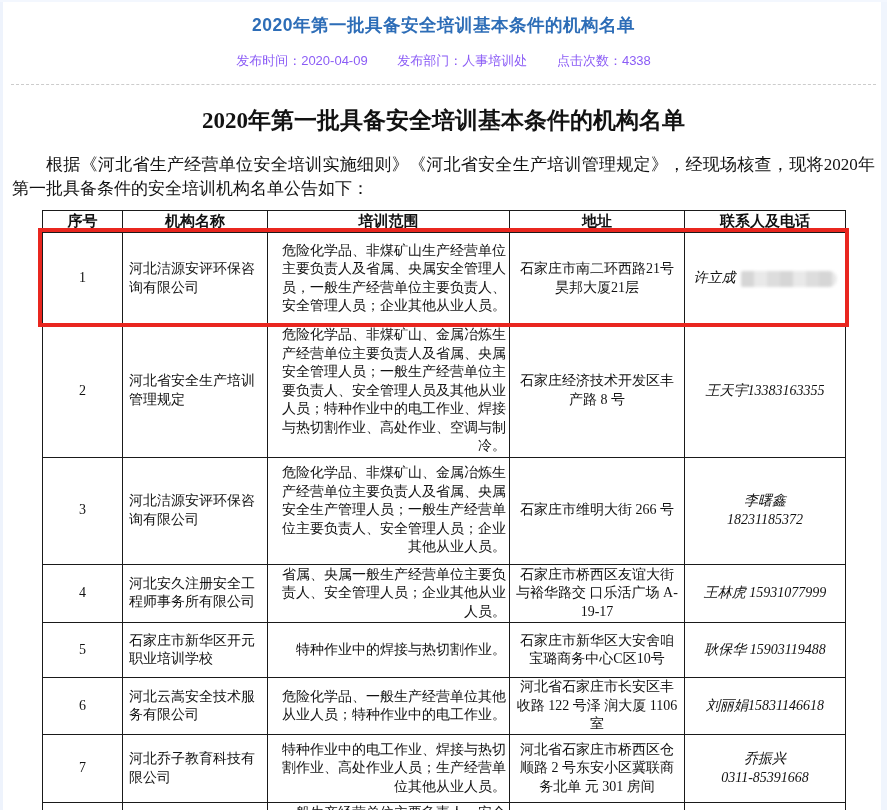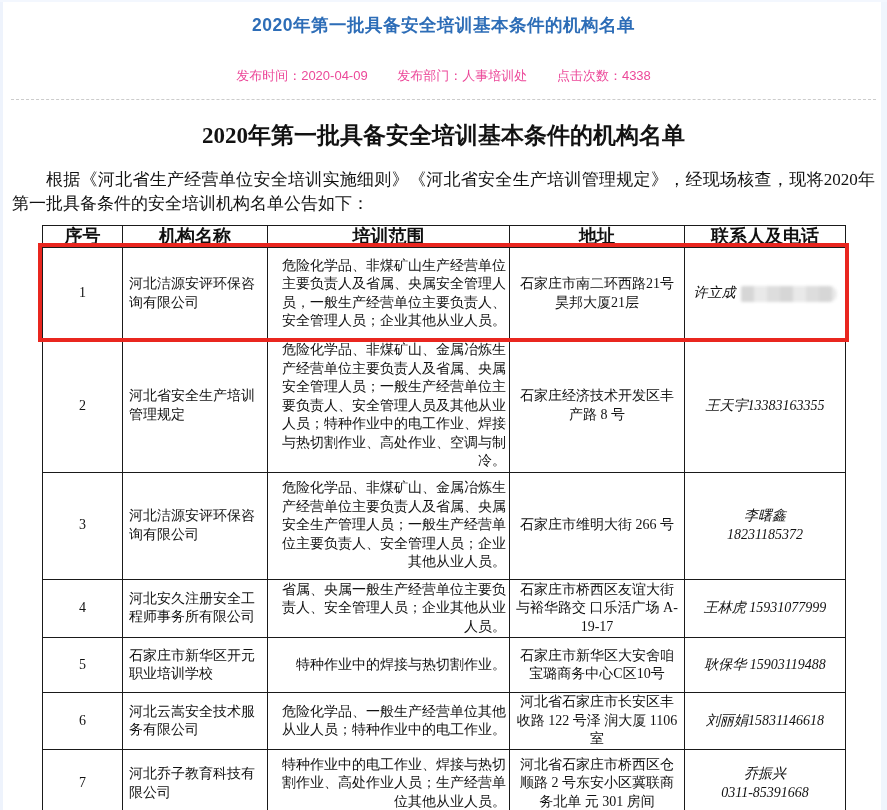--- a/index.html
+++ b/index.html
@@ -17,23 +17,23 @@
   .edge-top   { position: absolute; left: 0; top: 0; width: 887px; height: 2px; background: #f3f7fe; }
 
   
   .page-header { padding-top: 13px; text-align: center; }
   .page-header h1 {
     font-family: "Liberation Sans", "DejaVu Sans", sans-serif;
     font-size: 17.5px; font-weight: bold; color: #2d6db7;
     letter-spacing: 0.5px;
   }
   .meta-bar {
-    margin-top: 30px; text-align: center;
+    margin-top: 15px; text-align: center;
     font-family: "Liberation Sans", "DejaVu Sans", sans-serif;
-    font-size: 13px; color: #ec4899;
+    font-size: 13px; color: #8b5cf6;
   }
   .meta-item { margin: 0 13px; white-space: nowrap; }
   .sep-dashed {
     margin: 14px 11px 0 11px;
     border: none; border-top: 1px dashed #cccccc; height: 0;
   }
 
   
   .article-title {
     margin-top: 20px; text-align: center;
@@ -51,21 +51,21 @@
     width: 803px; border-collapse: collapse; table-layout: fixed;
     font-size: 14px; color: #111;
   }
   .org-table th, .org-table td {
     border: 1px solid #1a1a1a;
     vertical-align: middle;
     line-height: 18.5px;
     overflow: hidden;
   }
   .org-table thead tr { height: 22px; }
-  .org-table th { font-weight: bold; text-align: center; font-size: 18px; }
+  .org-table th { font-weight: bold; text-align: center; font-size: 15px; }
   .c-no      { text-align: center; }
   .c-name    { text-align: left; padding: 0 6px; }
   .c-scope   { text-align: right;   padding: 1px 3px; }
   .c-addr    { text-align: center; padding: 0 5px; }
   .c-contact { text-align: center; padding: 4px 4px; font-style: italic; }
   .r1 { height: 92px; }  .r2 { height: 127px; } .r3 { height: 107px; }
   .r4 { height: 57px; }  .r5 { height: 55px; }  .r6 { height: 57px; }
   .r7 { height: 68px; }  .r8 { height: 58px; }
   .l2 { display: block; }
 

